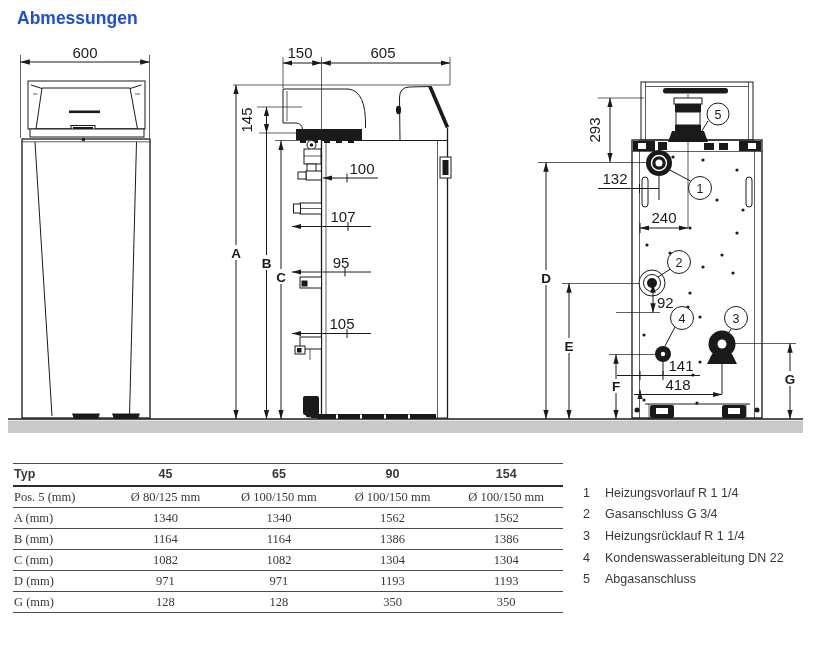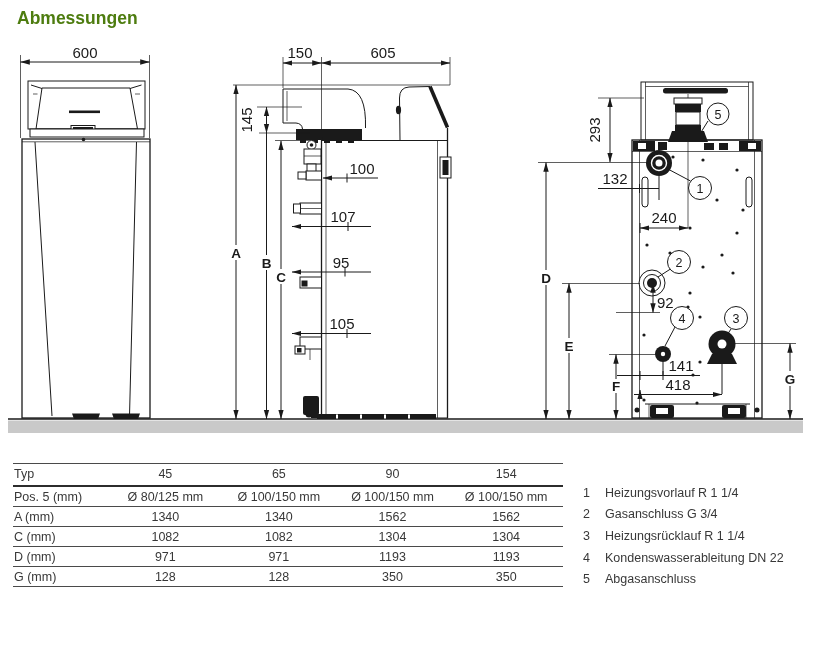--- a/index.html
+++ b/index.html
@@ -1,32 +1,32 @@
 <!DOCTYPE html>
 <html><head>
 <meta charset="utf-8">
 <style>
   html,body{margin:0;padding:0;background:#ffffff;}
   body{width:814px;height:667px;position:relative;font-family:"Liberation Sans",sans-serif;overflow:hidden;}
-  #title{position:absolute;left:17px;top:8px;font-size:17.5px;font-weight:700;color:#4d7c0f;}
+  #title{position:absolute;left:17px;top:8px;font-size:17.5px;font-weight:700;color:#1d4ed8;}
   #drawing{position:absolute;left:0;top:0;}
   svg text{font-family:"Liberation Sans",sans-serif;}
   text.dim{font-size:15px;fill:#1a1a1a;}
   text.dimletter{font-size:13.5px;font-weight:700;fill:#1a1a1a;}
   text.callout{font-size:12.5px;fill:#1a1a1a;}
   .ln{stroke:#1a1a1a;stroke-width:1;fill:none;}
   .ln2{stroke:#1a1a1a;stroke-width:1.3;fill:none;}
   .thin{stroke:#1a1a1a;stroke-width:0.7;fill:none;}
   .blk{fill:#1a1a1a;stroke:none;}
   .wht{fill:#ffffff;stroke:#1a1a1a;stroke-width:1;}
 
   
   #dimtable{position:absolute;left:13px;top:463px;width:550px;border-collapse:collapse;font-size:12.5px;color:#383838;border-top:1px solid #4a4a4a;}
-  #dimtable th{font-weight:400;border-bottom:2px solid #2c2c2c;padding:3px 2px 4px;text-align:center;}
-  #dimtable td{border-bottom:1px solid #4a4a4a;padding:2.5px 2px;text-align:center;}
+  #dimtable th{font-weight:700;border-bottom:2px solid #2c2c2c;padding:3px 2px 4px;text-align:center;}
+  #dimtable td{border-bottom:1px solid #4a4a4a;padding:2.5px 2px;text-align:center;font-family:Liberation Serif, serif;}
   #dimtable .lbl{text-align:left;width:96px;padding-left:1px;}
   #dimtable .c{width:113px;}
 
   
   #legend{position:absolute;left:583px;top:482px;font-size:12.5px;color:#383838;}
   #legend .item{display:flex;height:21.6px;align-items:center;}
   #legend .num{width:22px;flex:0 0 22px;}
 </style>
 </head>
 <body>
@@ -338,20 +338,27 @@
       <td>Ø 100/150 mm</td>
       <td>Ø 100/150 mm</td>
       <td>Ø 100/150 mm</td>
     </tr>
     <tr>
       <td class="lbl">A (mm)</td>
       <td>1340</td>
       <td>1340</td>
       <td>1562</td>
       <td>1562</td>
+    </tr>
+    <tr>
+      <td class="lbl">B (mm)</td>
+      <td>1164</td>
+      <td>1164</td>
+      <td>1386</td>
+      <td>1386</td>
     </tr>
     <tr>
       <td class="lbl">C (mm)</td>
       <td>1082</td>
       <td>1082</td>
       <td>1304</td>
       <td>1304</td>
     </tr>
     <tr>
       <td class="lbl">D (mm)</td>

